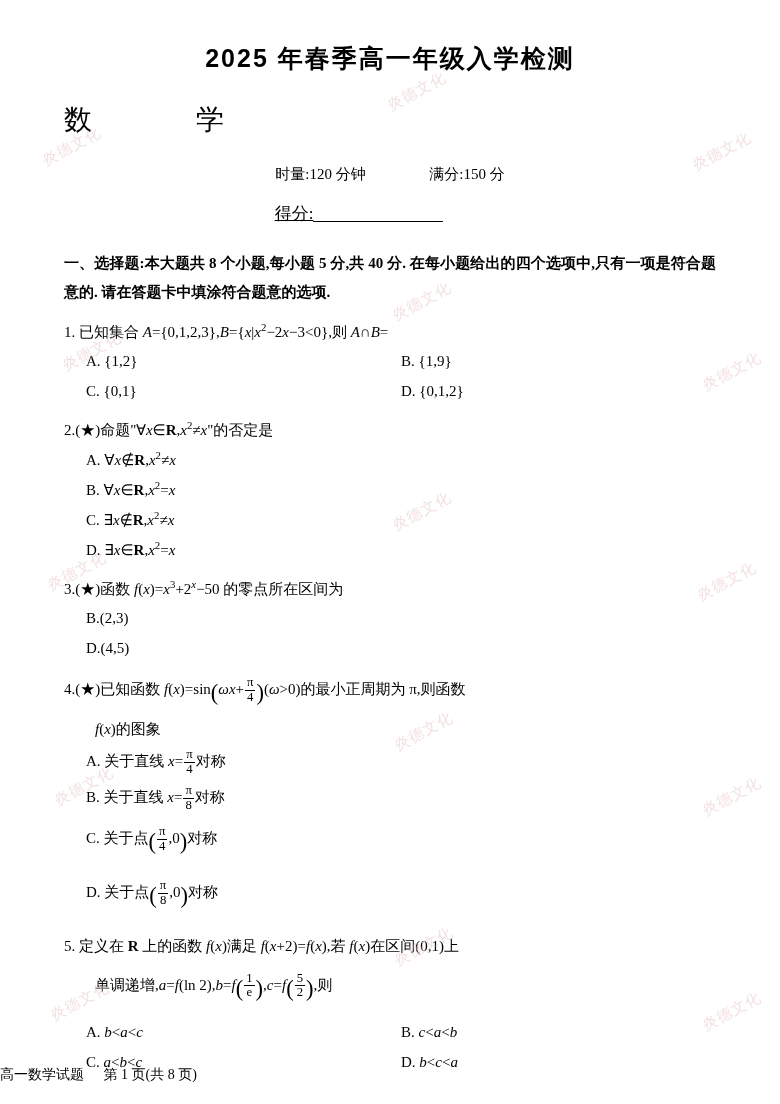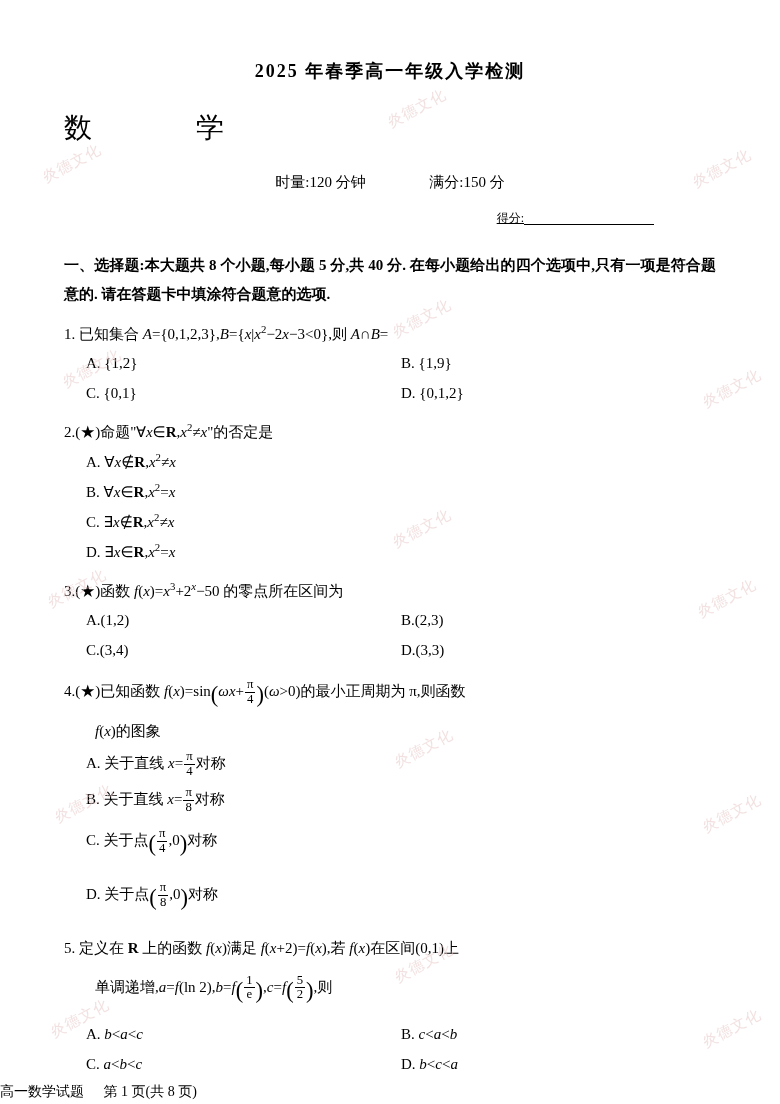--- a/index.html
+++ b/index.html
@@ -30,44 +30,44 @@
     opacity: 0.55;
     font-size: 15px;
     letter-spacing: 1px;
     transform: rotate(-28deg);
     white-space: nowrap;
     pointer-events: none;
     user-select: none;
   }
   .title {
     text-align: center;
-    font-size: 18px;
+    font-size: 25px;
     font-weight: bold;
     letter-spacing: 2px;
-    margin-top: 59px;
-    font-family: Liberation Serif, serif;
+    margin-top: 42px;
+    font-family: Liberation Sans, sans-serif;
   }
   .subject {
     font-size: 28px;
     letter-spacing: 16px;
     margin-top: 26px;
     font-family: Liberation Sans, sans-serif;
   }
   .meta {
     text-align: center;
     font-size: 15px;
     margin-top: 26px;
   }
   .meta .gap {
     display: inline-block;
     width: 56px;
   }
   .score-line {
-    text-align: right;
-    font-size: 12px;
+    text-align: center;
+    font-size: 17px;
     margin-top: 18px;
     padding-right: 62px;
     text-decoration: underline;
   }
   .score-line .blank {
     display: inline-block;
     width: 130px;
     border-bottom: 1px solid #000;
     vertical-align: -3px;
   }
@@ -210,26 +210,22 @@
       <div class="opt">D. ∃<i class="v">x</i>∈<span class="bold-r">R</span>,<i class="v">x</i><sup>2</sup>=<i class="v">x</i></div>
     </div>
   </div>
 
   <div class="q">
     <div class="q-stem">
       3.(★)函数 <i class="v">f</i>(<i class="v">x</i>)=<i class="v">x</i><sup>3</sup>+2<sup><i class="v">x</i></sup>−50 的零点所在区间为
     </div>
     <div class="opts-2col">
       <div class="col">
-        <div class="opt-line">A.(1,2)</div>
-        <div class="opt-line">C.(3,4)</div>
-      </div>
-      <div class="col">
         <div class="opt-line">B.(2,3)</div>
-        <div class="opt-line">D.(3,3)</div>
+        <div class="opt-line">D.(4,5)</div>
       </div>
     </div>
   </div>
 
   <div class="q">
     <div class="q-stem">
       4.(★)已知函数 <i class="v">f</i>(<i class="v">x</i>)=sin<span class="paren-big">(</span><i class="v">ωx</i>+<span class="frac"><span class="num">π</span><span class="den">4</span></span><span class="paren-big">)</span>(<i class="v">ω</i>&gt;0)的最小正周期为 π,则函数
     </div>
     <div class="indent">
       <i class="v">f</i>(<i class="v">x</i>)的图象

